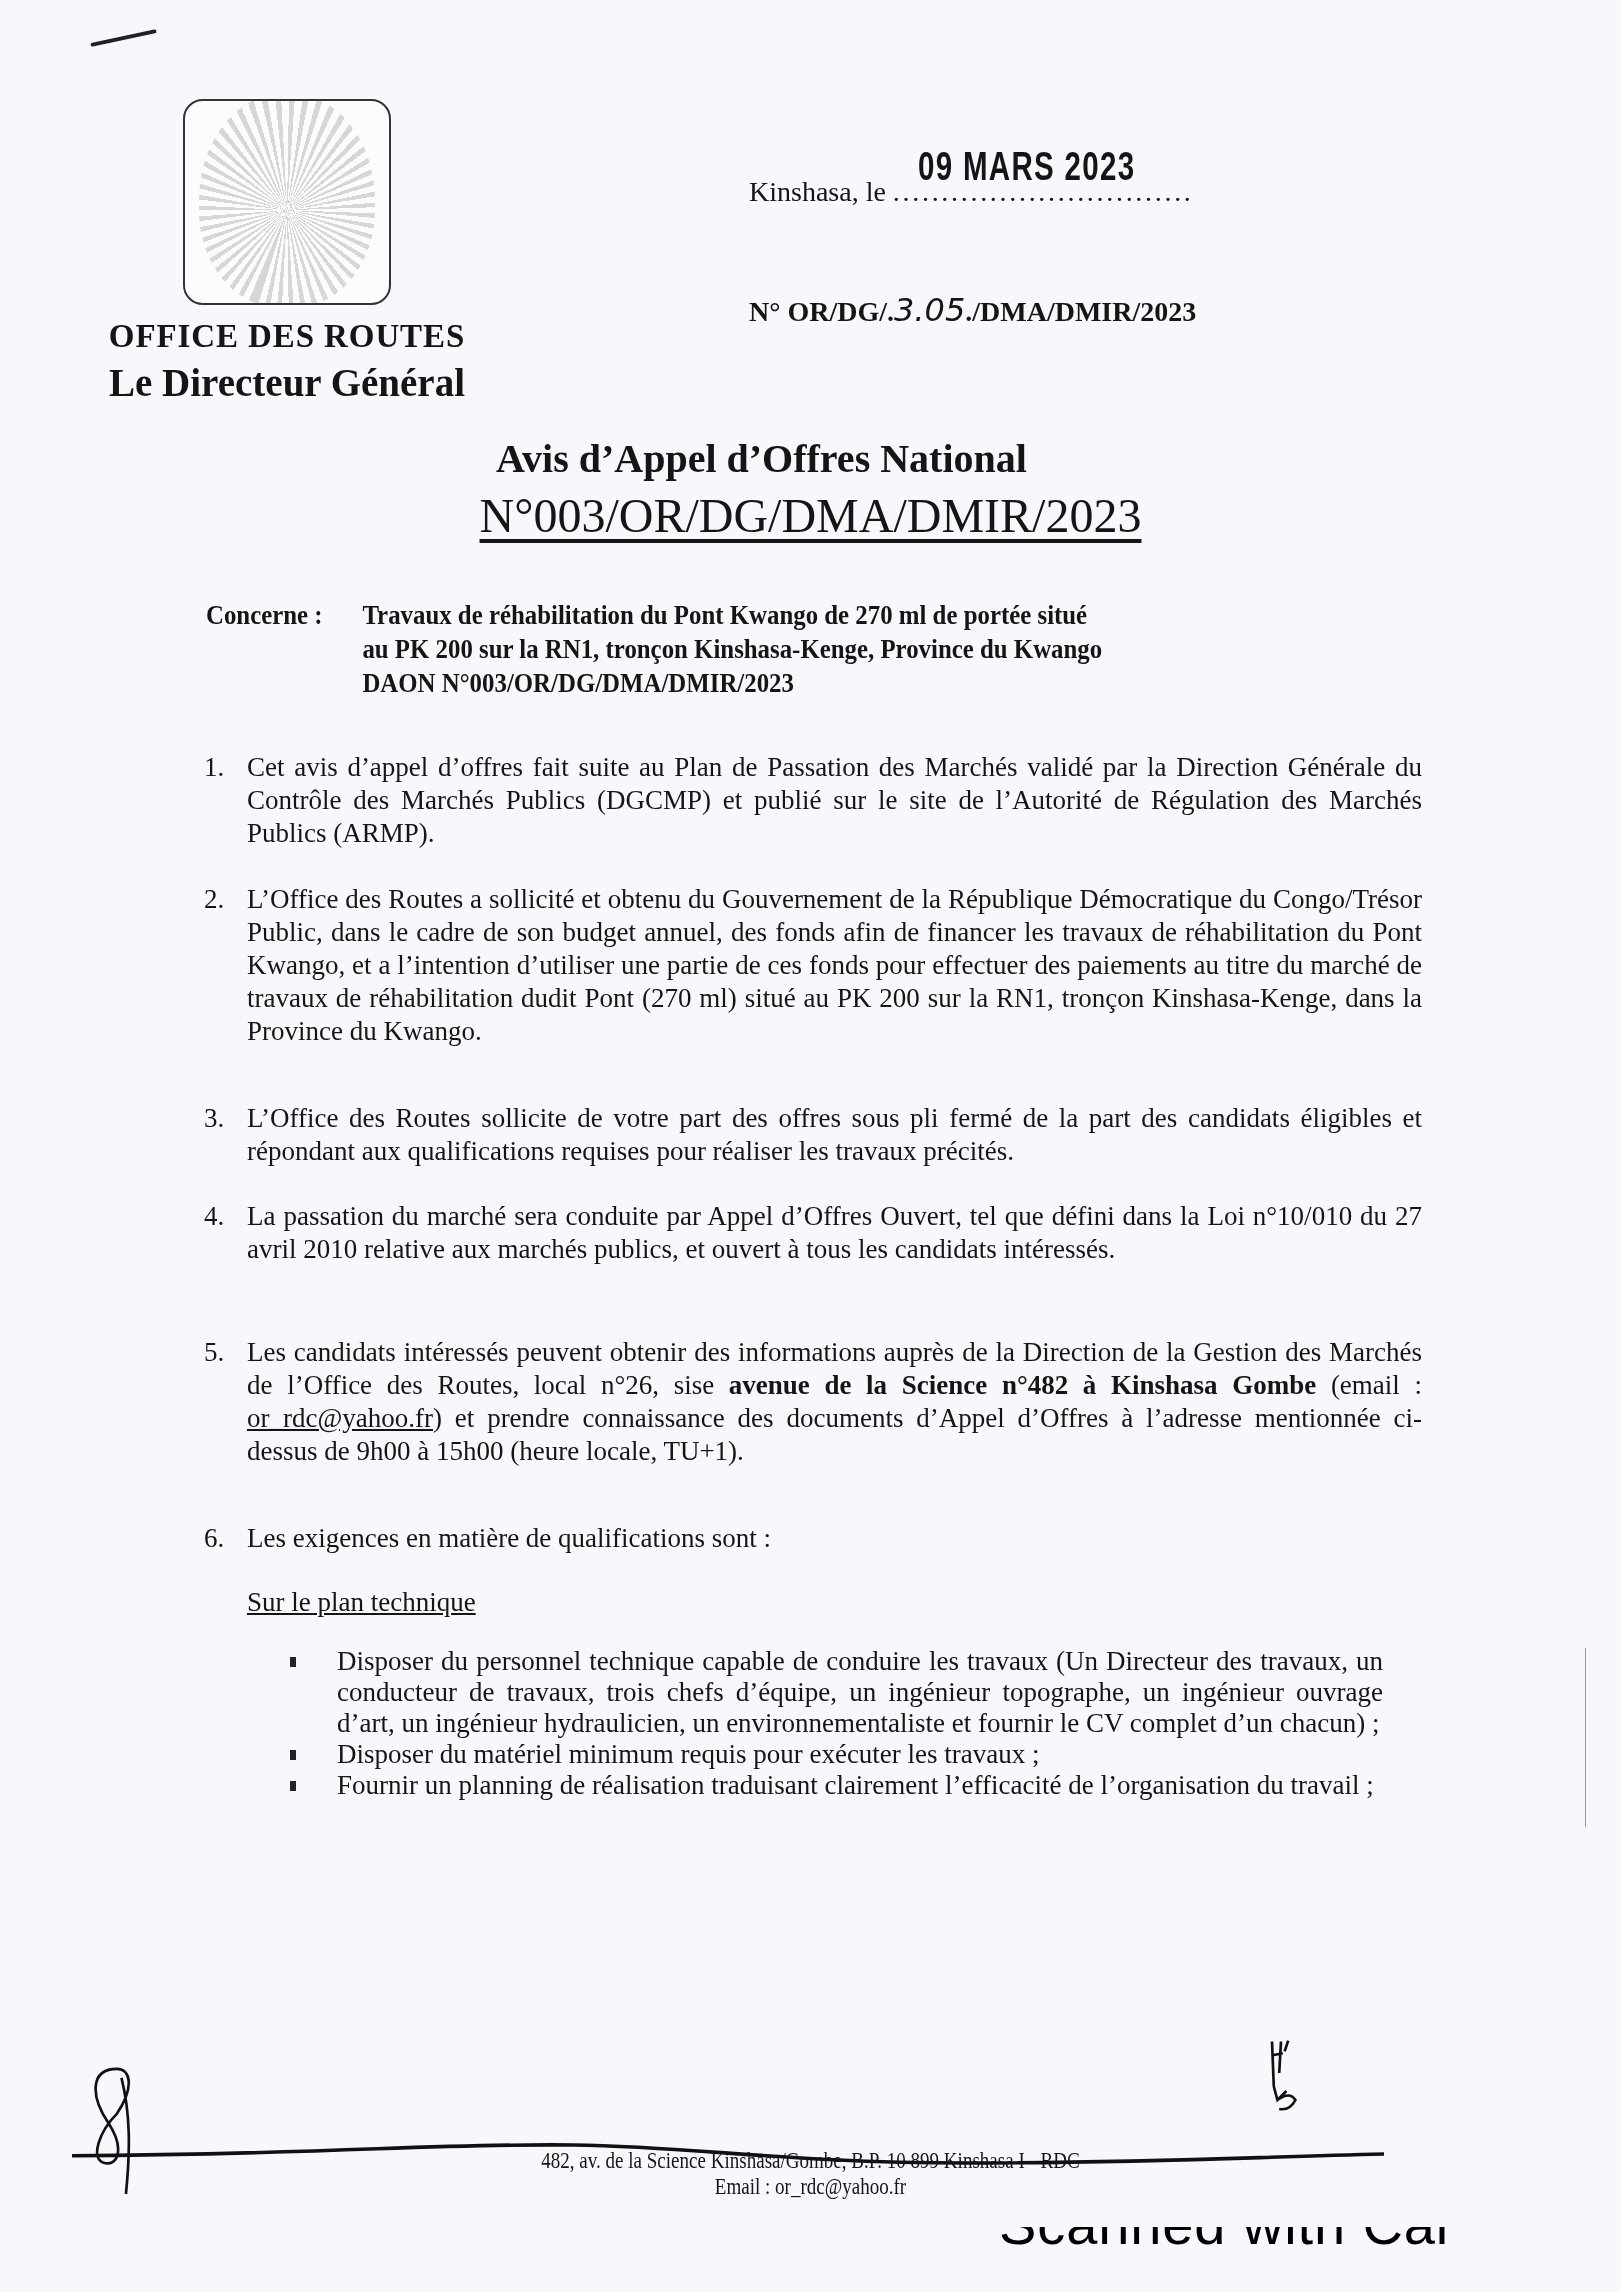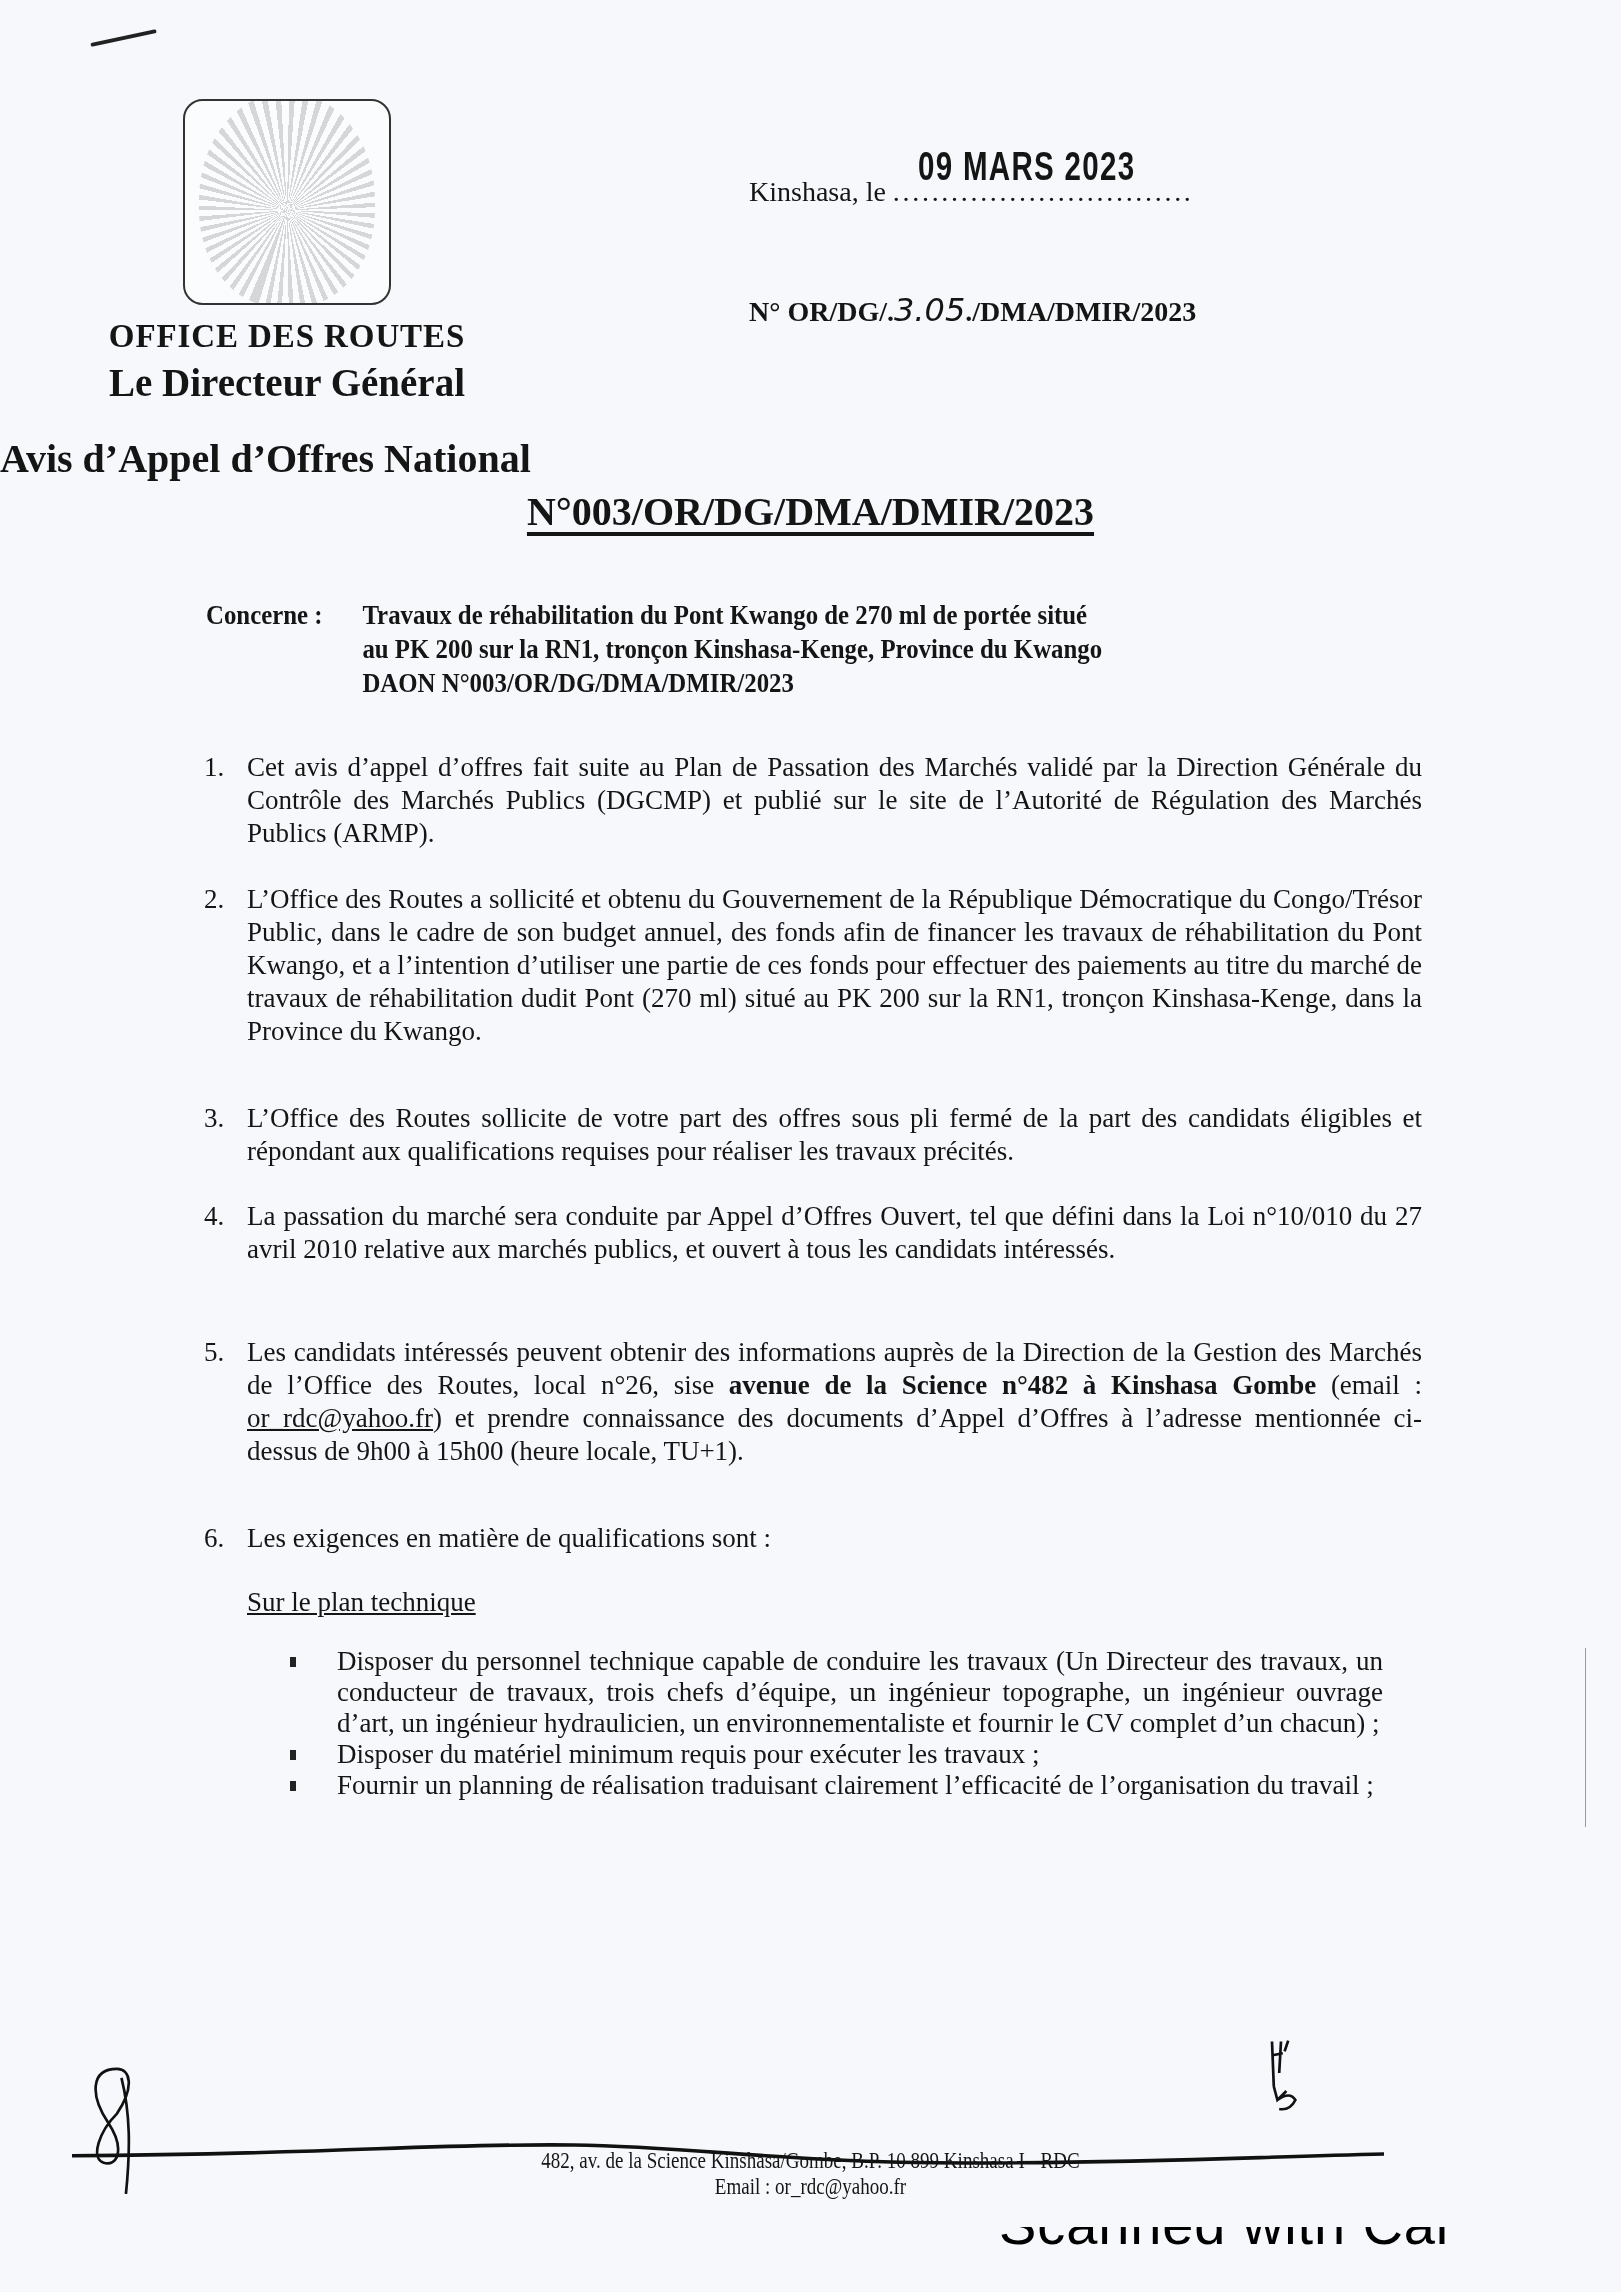--- a/index.html
+++ b/index.html
@@ -38,22 +38,22 @@
   .dots { letter-spacing: 2.7px; }
   .date-stamp {
     left: 918px; top: 143px; font-family: "Liberation Sans", "DejaVu Sans", sans-serif;
     font-weight: bold; font-size: 41px; transform: scaleX(.72); transform-origin: left;
     letter-spacing: 1.8px;
   }
   .ref-line { left: 749px; top: 251px; font-size: 28px; font-weight: bold; margin-top: 40px; }
   .ref-hand { font-family: "DejaVu Sans", sans-serif; font-style: italic; font-weight: normal; font-size: 32px; }
 
   
-  .title1 { left: 0; width: 1523px; top: 435px; text-align: left; font-weight: bold; font-size: 40px; }
-  .title2 { left: 0; width: 1621px; top: 488px; text-align: center; font-weight: bold; font-size: 40px; }
+  .title1 { left: 0; width: 1523px; top: 435px; text-align: center; font-weight: bold; font-size: 40px; }
+  .title2 { left: 0; width: 1621px; top: 488px; text-align: center; font-weight: normal; font-size: 48px; }
   .title2 span { text-decoration: underline; text-decoration-thickness: 3.6px; text-underline-offset: 7.2px; }
 
   
   .concerne { left: 206px; top: 598px; width: 1209px; font-weight: bold; font-size: 27px; line-height: 34px; transform: scaleX(.92); transform-origin: left; }
   .concerne .label { display: inline-block; width: 170px; }
   .concerne .indent { padding-left: 170px; display: block; }
 
   
   .item { left: 204px; width: 1218px; font-size: 27px; line-height: 33px; }
   .item .num { position: absolute; left: 0; top: 0; }

